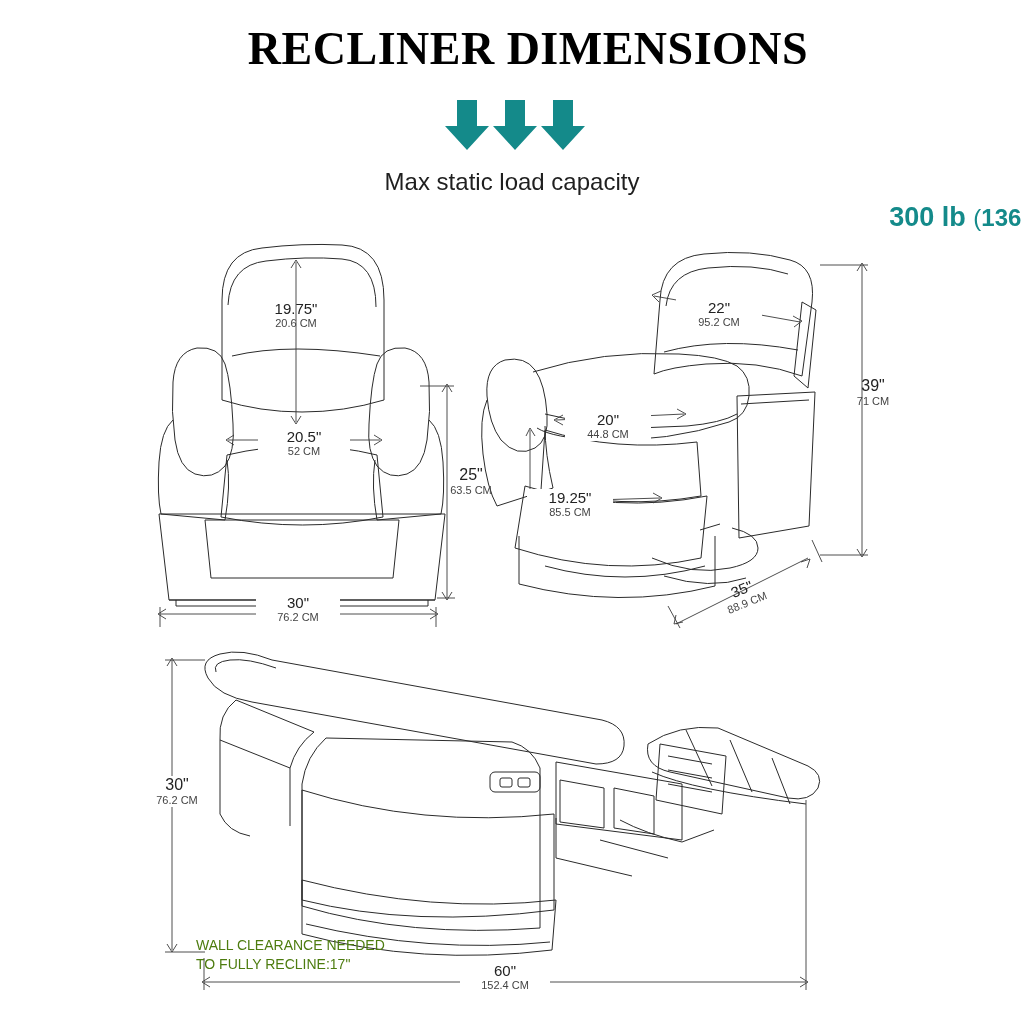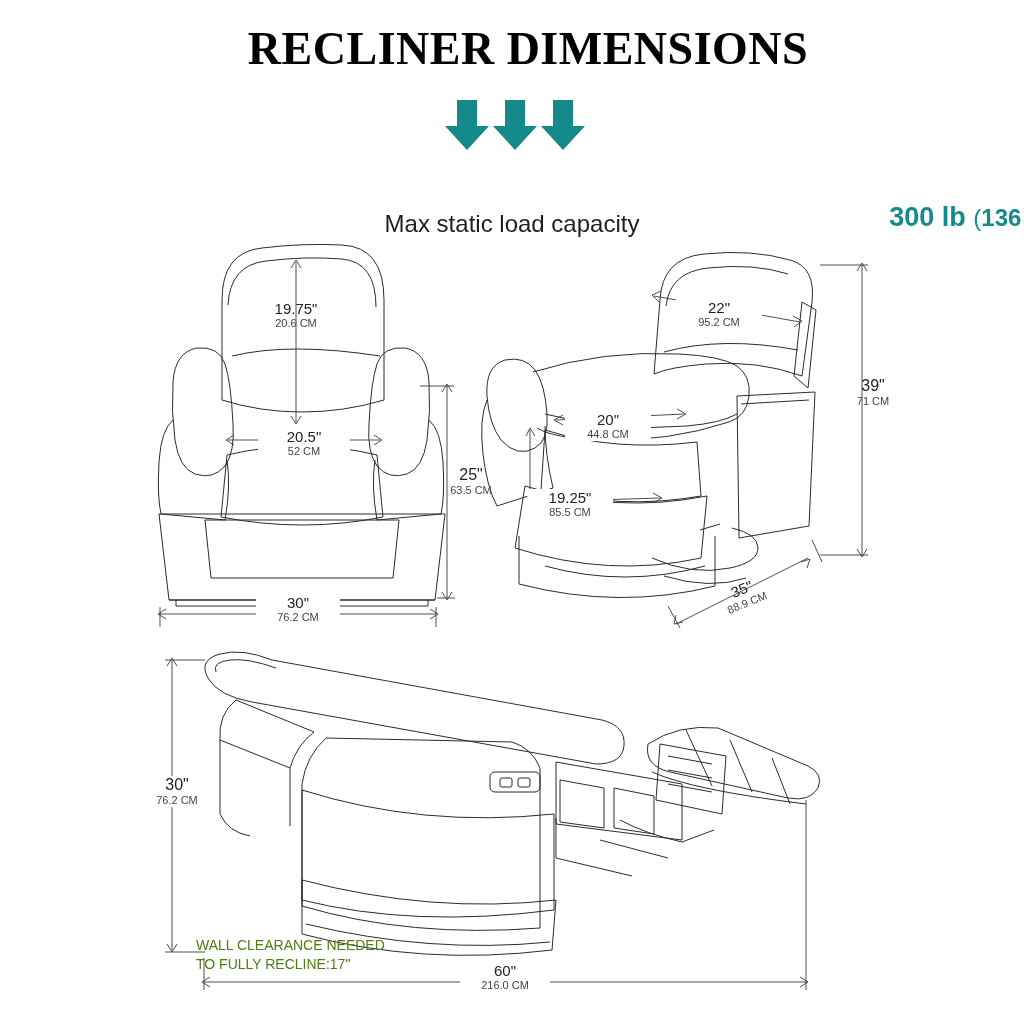--- a/index.html
+++ b/index.html
@@ -46,21 +46,20 @@
   .arrows svg { display: inline-block; }
 
   .capacity-label {
     position: absolute;
     top: 168px;
     left: 0;
     width: 1024px;
     text-align: center;
     font-size: 24px;
     color: #1f1f1f;
-    margin-top: 42px;
   }
   .capacity-value {
     position: absolute;
     top: 202px;
     left: 0;
     width: 1024px;
     text-align: right;
     font-size: 27px;
     font-weight: bold;
     color: #148a8a;
@@ -329,19 +328,19 @@
     <div class="inch">35"</div>
     <div class="cm">88.9 CM</div>
   </div>
 
   <div class="dim big" style="left:146px; top:776px; width:62px; background:#fff;">
     <div class="inch">30"</div>
     <div class="cm">76.2 CM</div>
   </div>
   <div class="dim" style="left:460px; top:962px; width:90px; background:#fff;">
     <div class="inch">60"</div>
-    <div class="cm">216.0 CM</div>
+    <div class="cm">152.4 CM</div>
   </div>
 
   <div class="note" style="left:196px; top:936px;">WALL CLEARANCE NEEDED
 TO FULLY RECLINE:17"</div>
 
 </div>
 
 </body></html>

